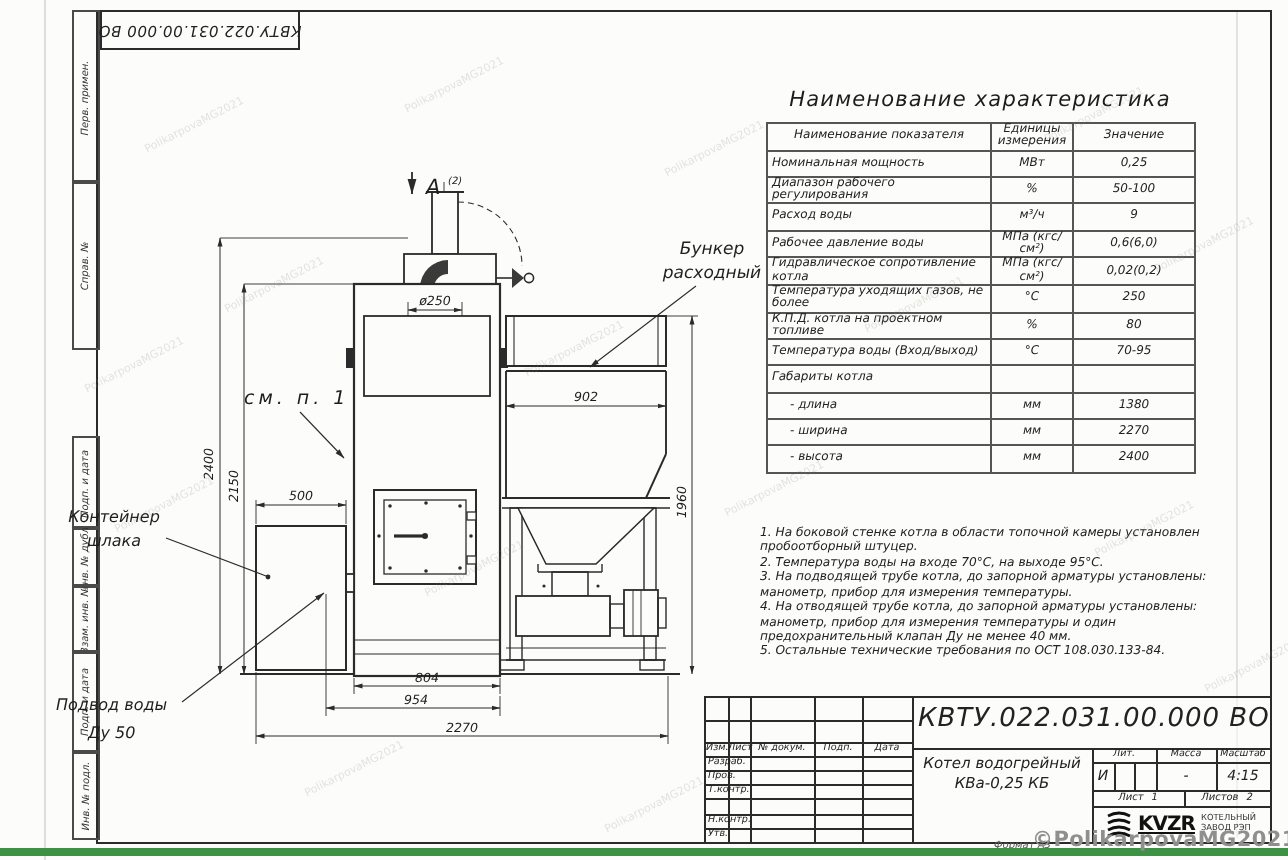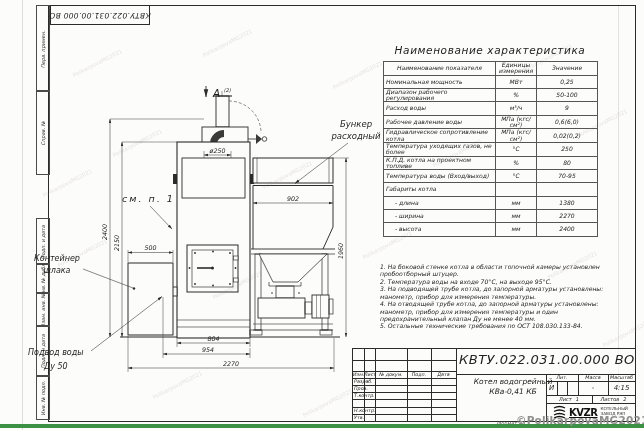--- a/index.html
+++ b/index.html
@@ -23,21 +23,21 @@
   .tt-tab td.sub{padding-left:11px;}
   
   .notes{position:absolute;left:380px;top:263px;width:233px;font-size:6.1px;font-style:italic;line-height:1.22;color:#222;}
   .notes div{margin:0;}
   
   .tb{position:absolute;left:352px;top:348px;width:282px;height:72px;border:1.1px solid #2b2b2b;background:rgba(252,252,250,.6);}
   .tb .vl{position:absolute;width:1px;background:#2b2b2b;}
   .tb .hl{position:absolute;height:1px;background:#2b2b2b;}
   .tb .lbl{position:absolute;font-size:4.8px;font-style:italic;text-align:center;white-space:nowrap;color:#222;}
   .tb .doc-num{position:absolute;left:106px;top:3px;width:173px;text-align:center;font-size:13px;font-style:italic;letter-spacing:.5px;white-space:nowrap;}
-  .tb .pname{position:absolute;left:103px;top:28px;width:90px;text-align:center;font-size:7.5px;font-style:italic;line-height:1.3;margin-left:12px;}
+  .tb .pname{position:absolute;left:103px;top:28px;width:90px;text-align:center;font-size:7.5px;font-style:italic;line-height:1.3;}
   .tb .val{position:absolute;font-size:7px;font-style:italic;text-align:center;}
   .sheetrow{position:absolute;display:flex;align-items:center;justify-content:center;gap:4px;font-size:5px;font-style:italic;}
   .logo-row{position:absolute;left:193px;top:54px;width:89px;height:18px;display:flex;align-items:center;justify-content:center;gap:3px;}
   .logo-kvzr{font-weight:bold;font-size:10px;letter-spacing:-.5px;color:#111;text-decoration:underline;}
   .logo-sub{display:flex;flex-direction:column;font-size:4.2px;line-height:1.15;color:#333;}
   .fmt{position:absolute;left:497px;top:420px;font-size:5px;font-style:italic;color:#555;}
   
   .wm-sign{position:absolute;left:516px;top:414px;font-size:10.5px;font-weight:bold;color:#8f8f8f;letter-spacing:.2px;z-index:9;}
   .wmt{position:absolute;font-size:5.5px;color:rgba(145,135,120,.22);transform:rotate(-27deg);white-space:nowrap;z-index:8;}
   svg.drw{position:absolute;left:0;top:0;pointer-events:none;}
@@ -345,21 +345,21 @@
     <div class="lbl" style="left:1px;top:30px;width:21px;text-align:left;">Разраб.</div>
     <div class="lbl" style="left:1px;top:37px;width:21px;text-align:left;">Пров.</div>
     <div class="lbl" style="left:1px;top:44px;width:21px;text-align:left;">Т.контр.</div>
     <div class="lbl" style="left:1px;top:52px;width:21px;text-align:left;"></div>
     <div class="lbl" style="left:1px;top:59px;width:21px;text-align:left;">Н.контр.</div>
     <div class="lbl" style="left:1px;top:66px;width:21px;text-align:left;">Утв.</div>
 
     <div class="doc-num">КВТУ.022.031.00.000  ВО</div>
     <div class="pname">
       <div>Котел водогрейный</div>
-      <div>КВа-0,41  КБ</div>
+      <div>КВа-0,25  КБ</div>
     </div>
 
     <div class="lbl" style="left:193px;top:26px;width:32px;">Лит.</div>
     <div class="lbl" style="left:225px;top:26px;width:30px;">Масса</div>
     <div class="lbl" style="left:255px;top:26px;width:27px;">Масштаб</div>
     <div class="val" style="left:193px;top:35px;width:11px;">И</div>
     <div class="val" style="left:225px;top:35px;width:30px;">-</div>
     <div class="val" style="left:255px;top:35px;width:27px;">4:15</div>
 
     <div class="sheetrow" style="left:193px;top:46px;width:46px;height:8px;">

